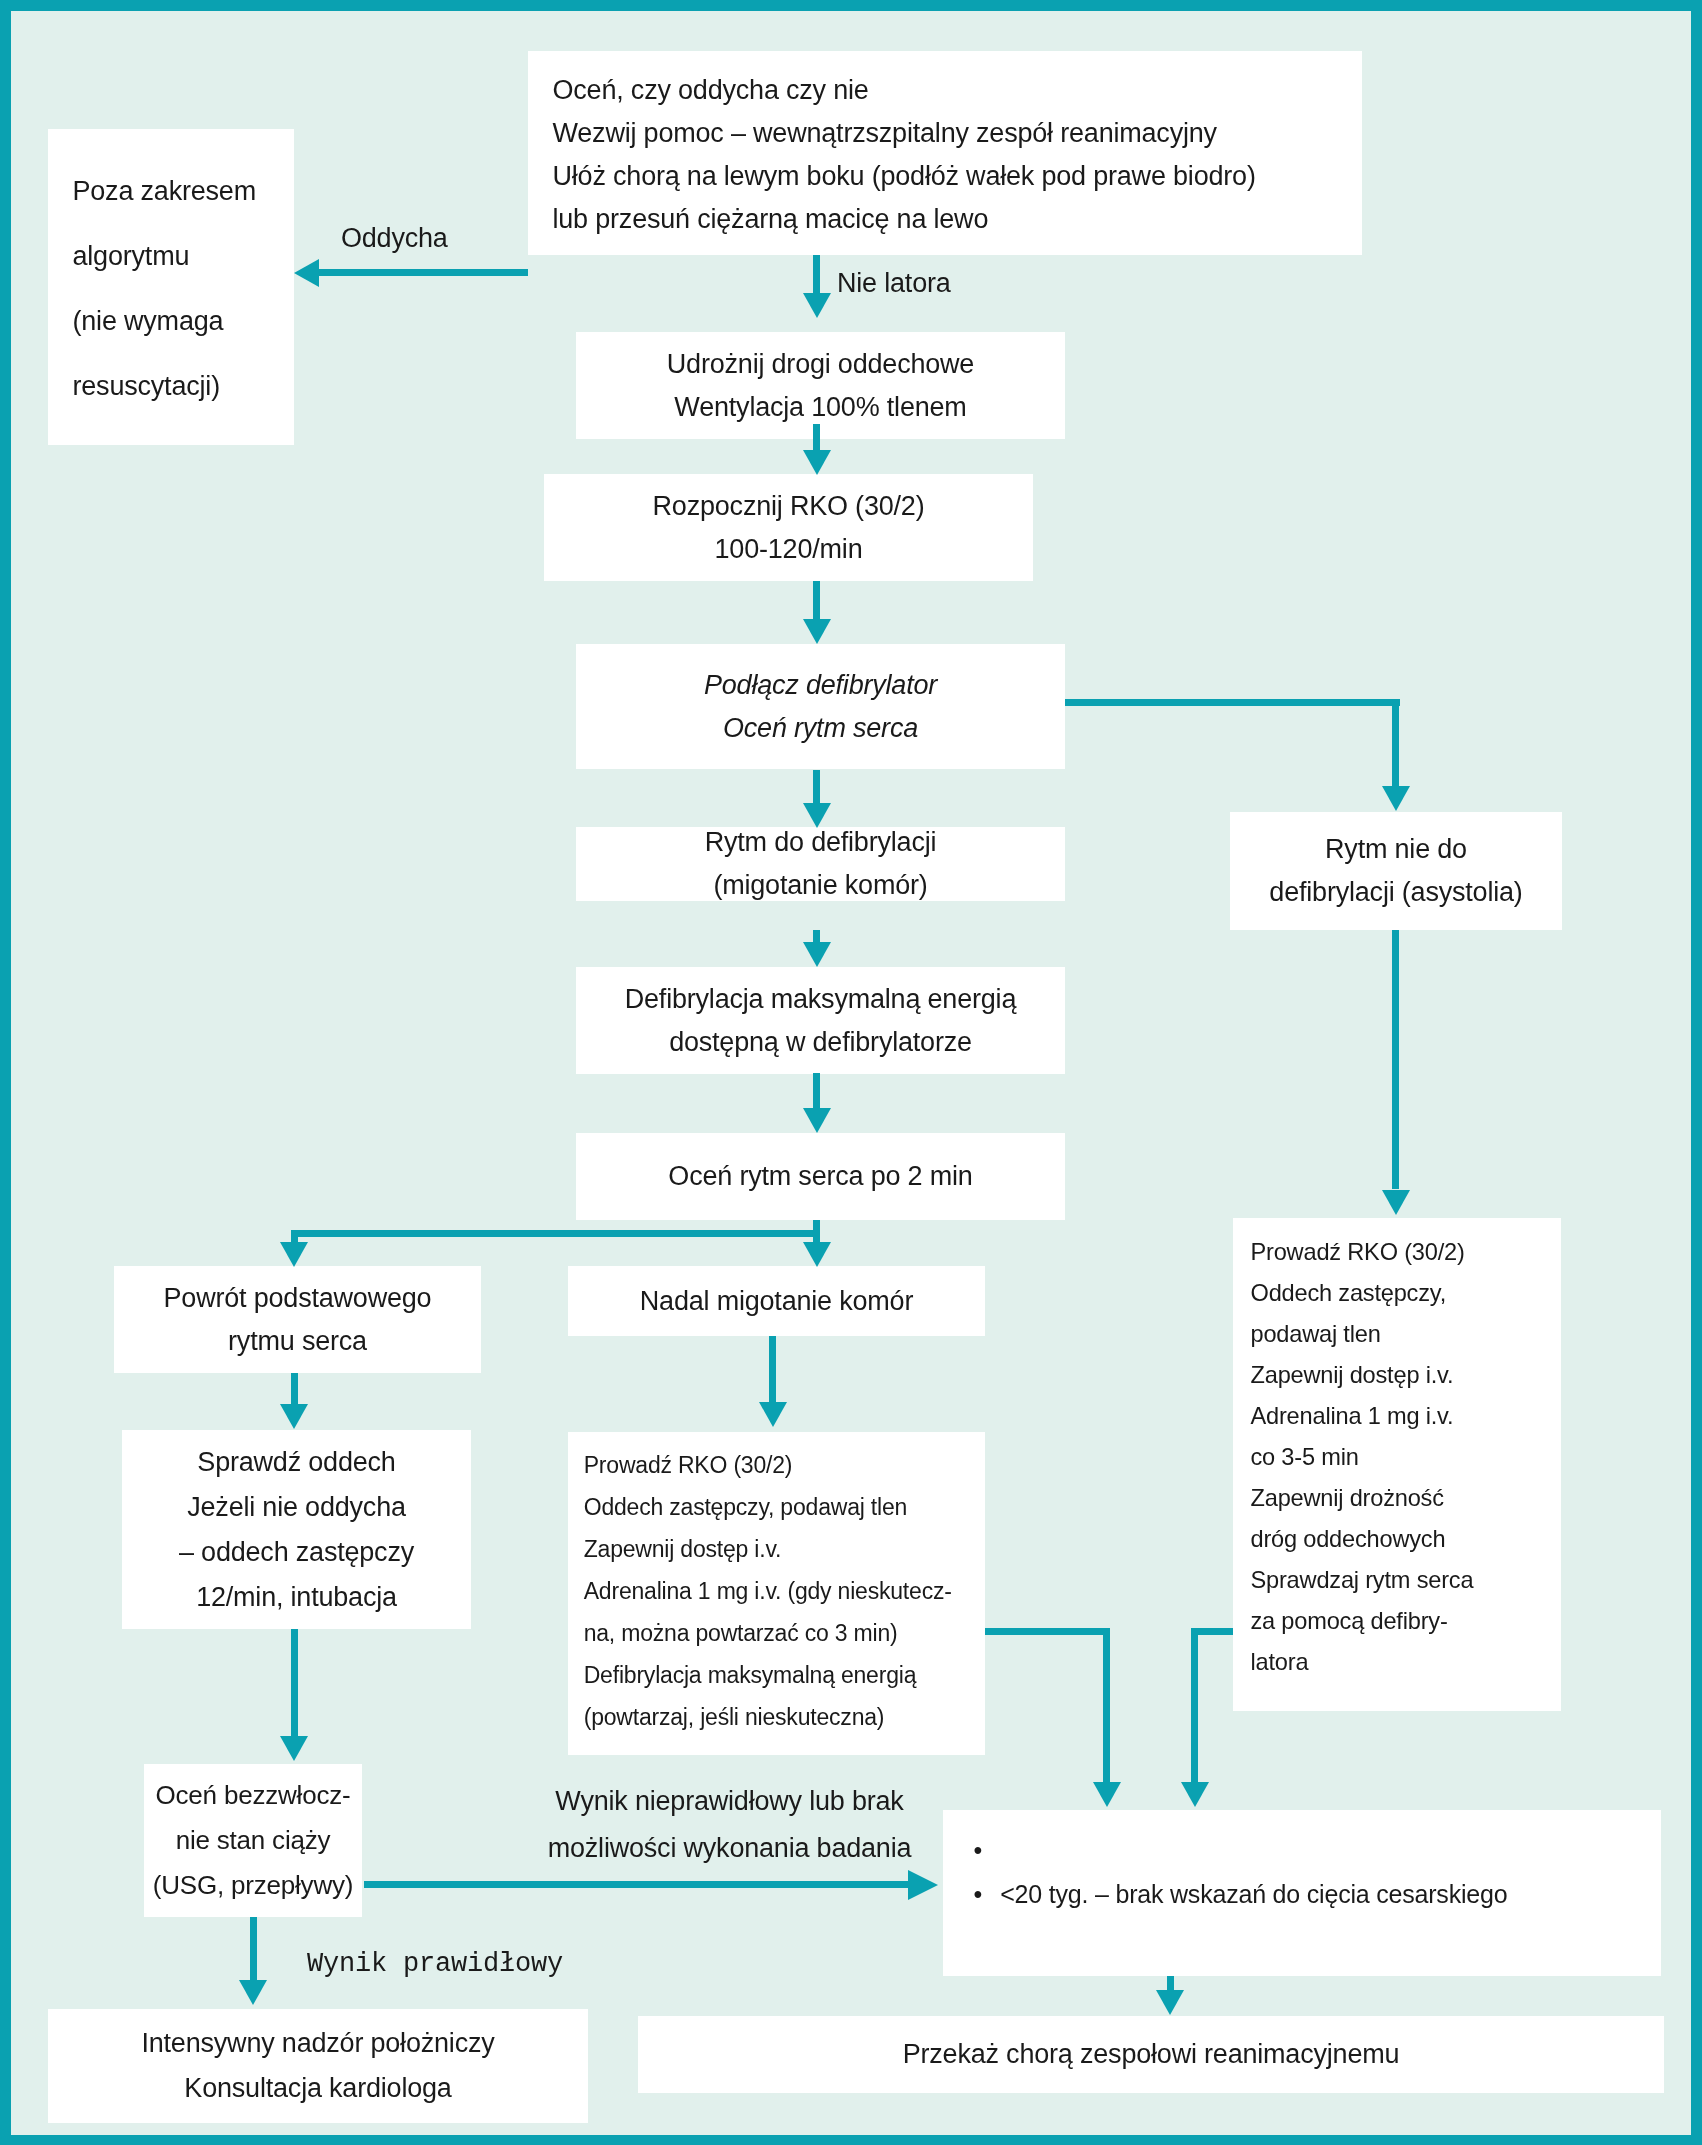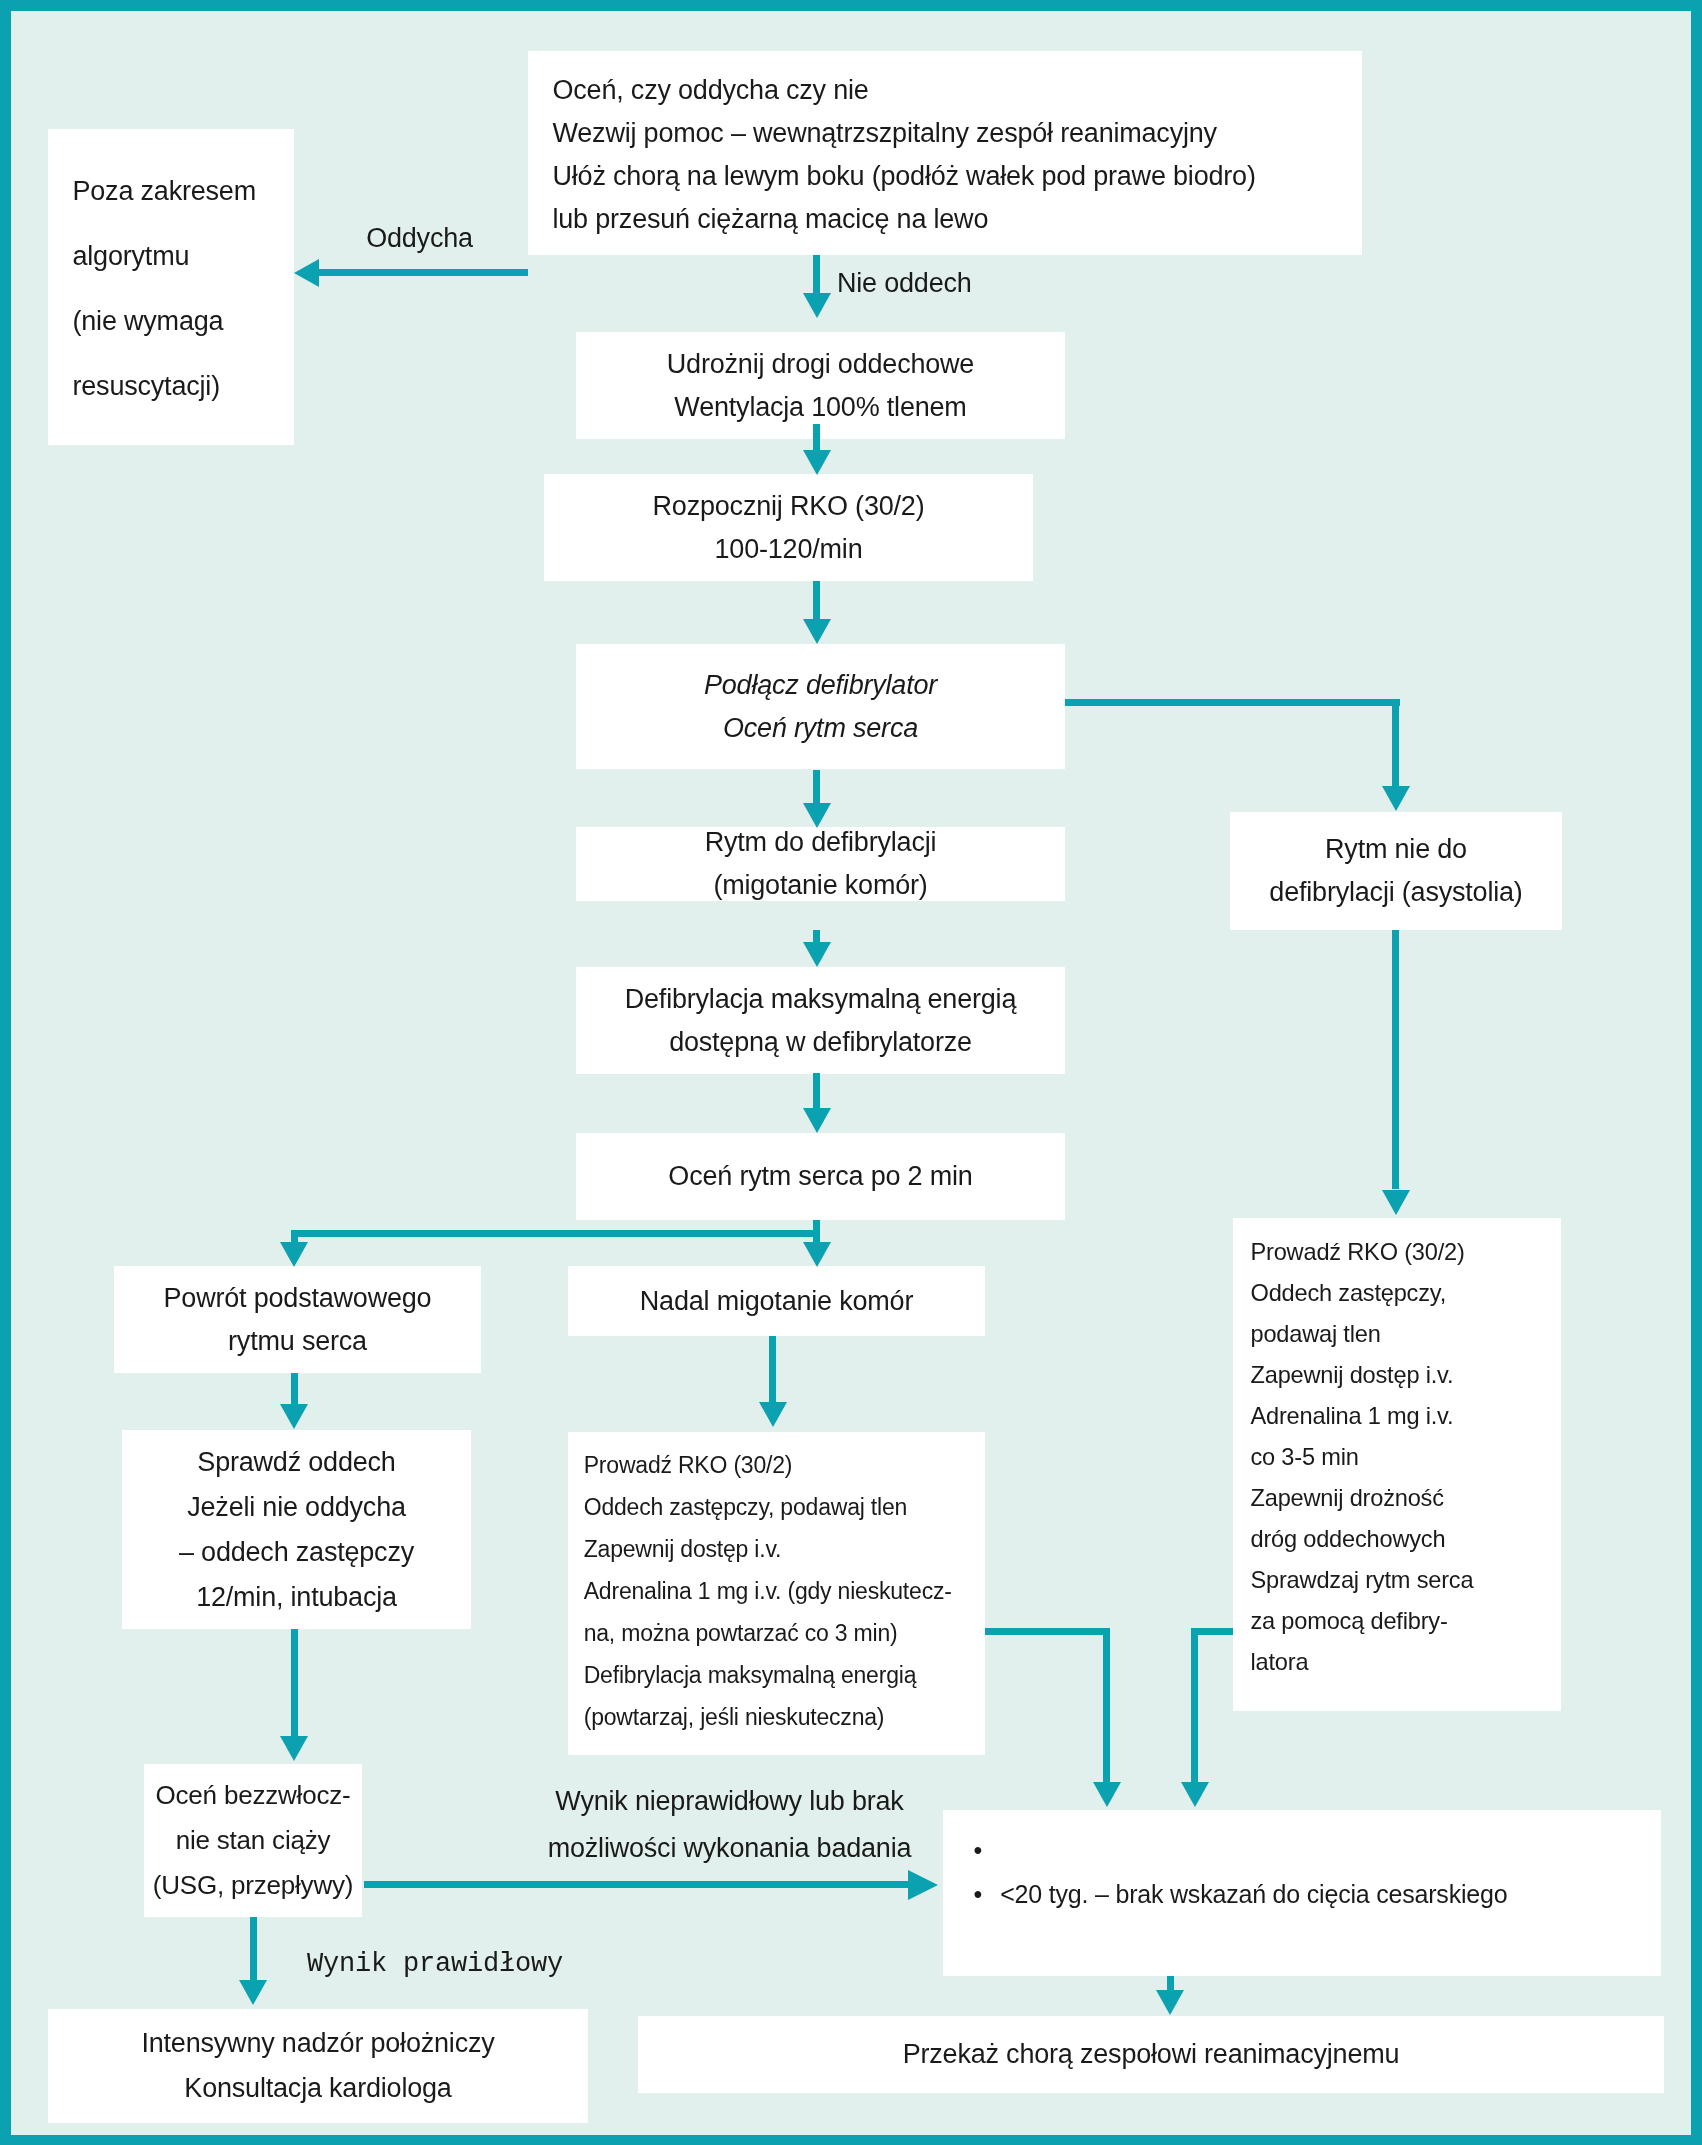--- a/index.html
+++ b/index.html
@@ -129,23 +129,23 @@
       <span class="dot">•</span>
     </div>
     <div class="brow">
       <span class="dot">•</span>
       <span class="btxt">&lt;20 tyg. – brak wskazań do cięcia cesarskiego</span>
     </div>
   </div>
 
   <div class="box center" style="left:638px;top:2016px;width:1026px;height:77px;">Przekaż chorą zespołowi reanimacyjnemu</div>
 
-  <div class="lbl" style="left:341px;top:215px;width:157px;text-align:center;">Oddycha</div>
-
-  <div class="lbl" style="left:837px;top:260px;">Nie oddech</div>
+  <div class="lbl" style="left:341px;top:215px;width:157px;text-align:left;">Oddycha</div>
+
+  <div class="lbl" style="left:837px;top:260px;">Nie latora</div>
 
   <div class="lbl" style="left:485px;top:1778px;width:489px;text-align:center;">Wynik nieprawidłowy lub brak
 możliwości wykonania badania</div>
 
   <div class="lbl" style="left:307px;top:1941px;font-family:Liberation Mono, monospace;">Wynik prawidłowy</div>
 
   <div class="line" style="left:318px;top:269px;width:210px;height:7px;"></div>
   <div class="ah left" style="left:294px;top:259px;"></div>
 
   <div class="line" style="left:813px;top:255px;width:7px;height:40px;"></div>

